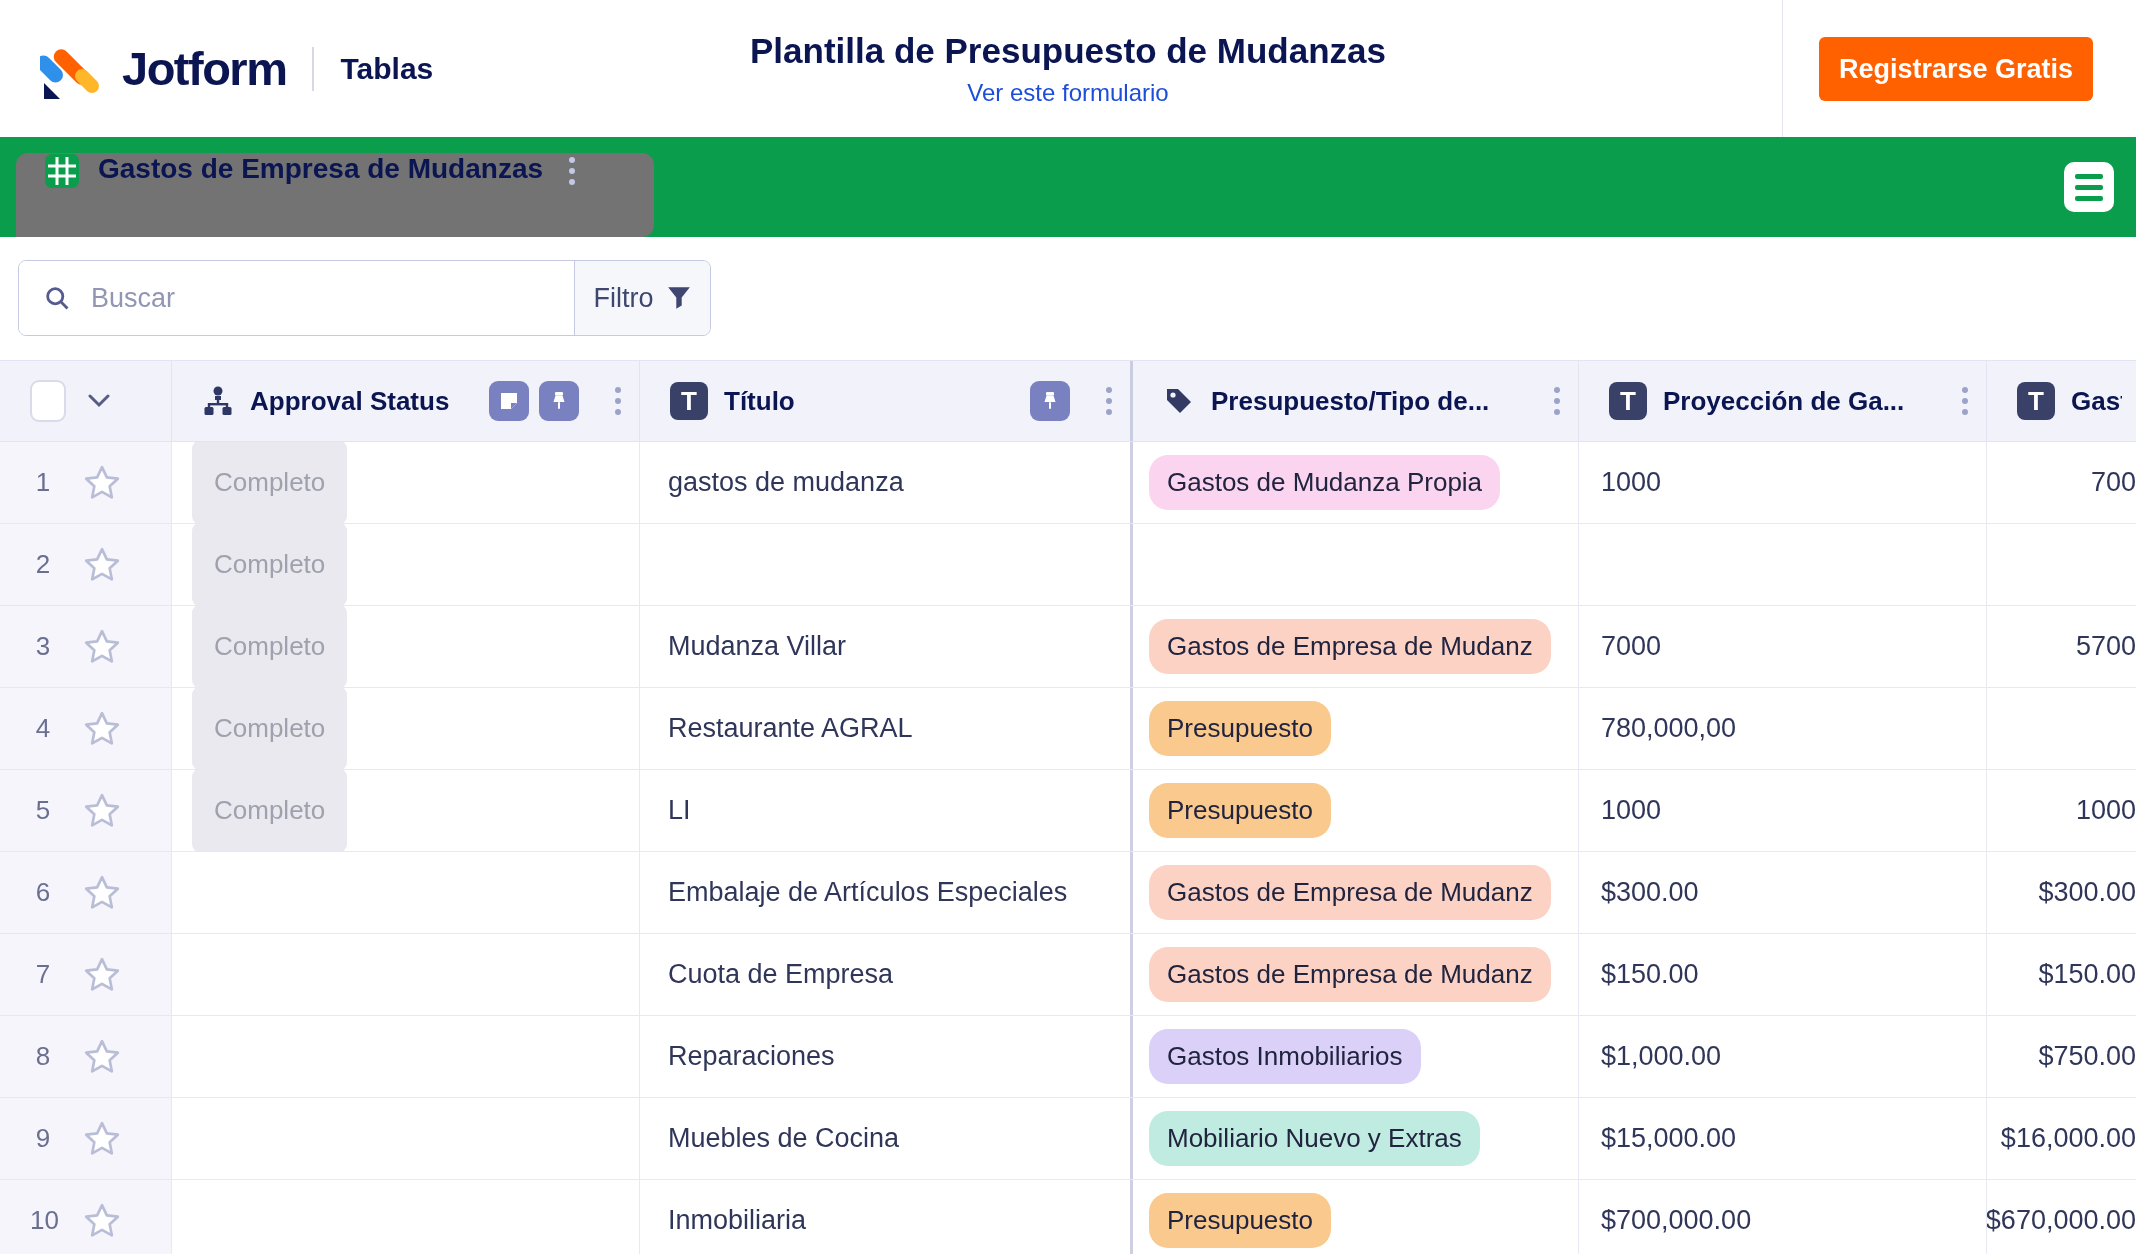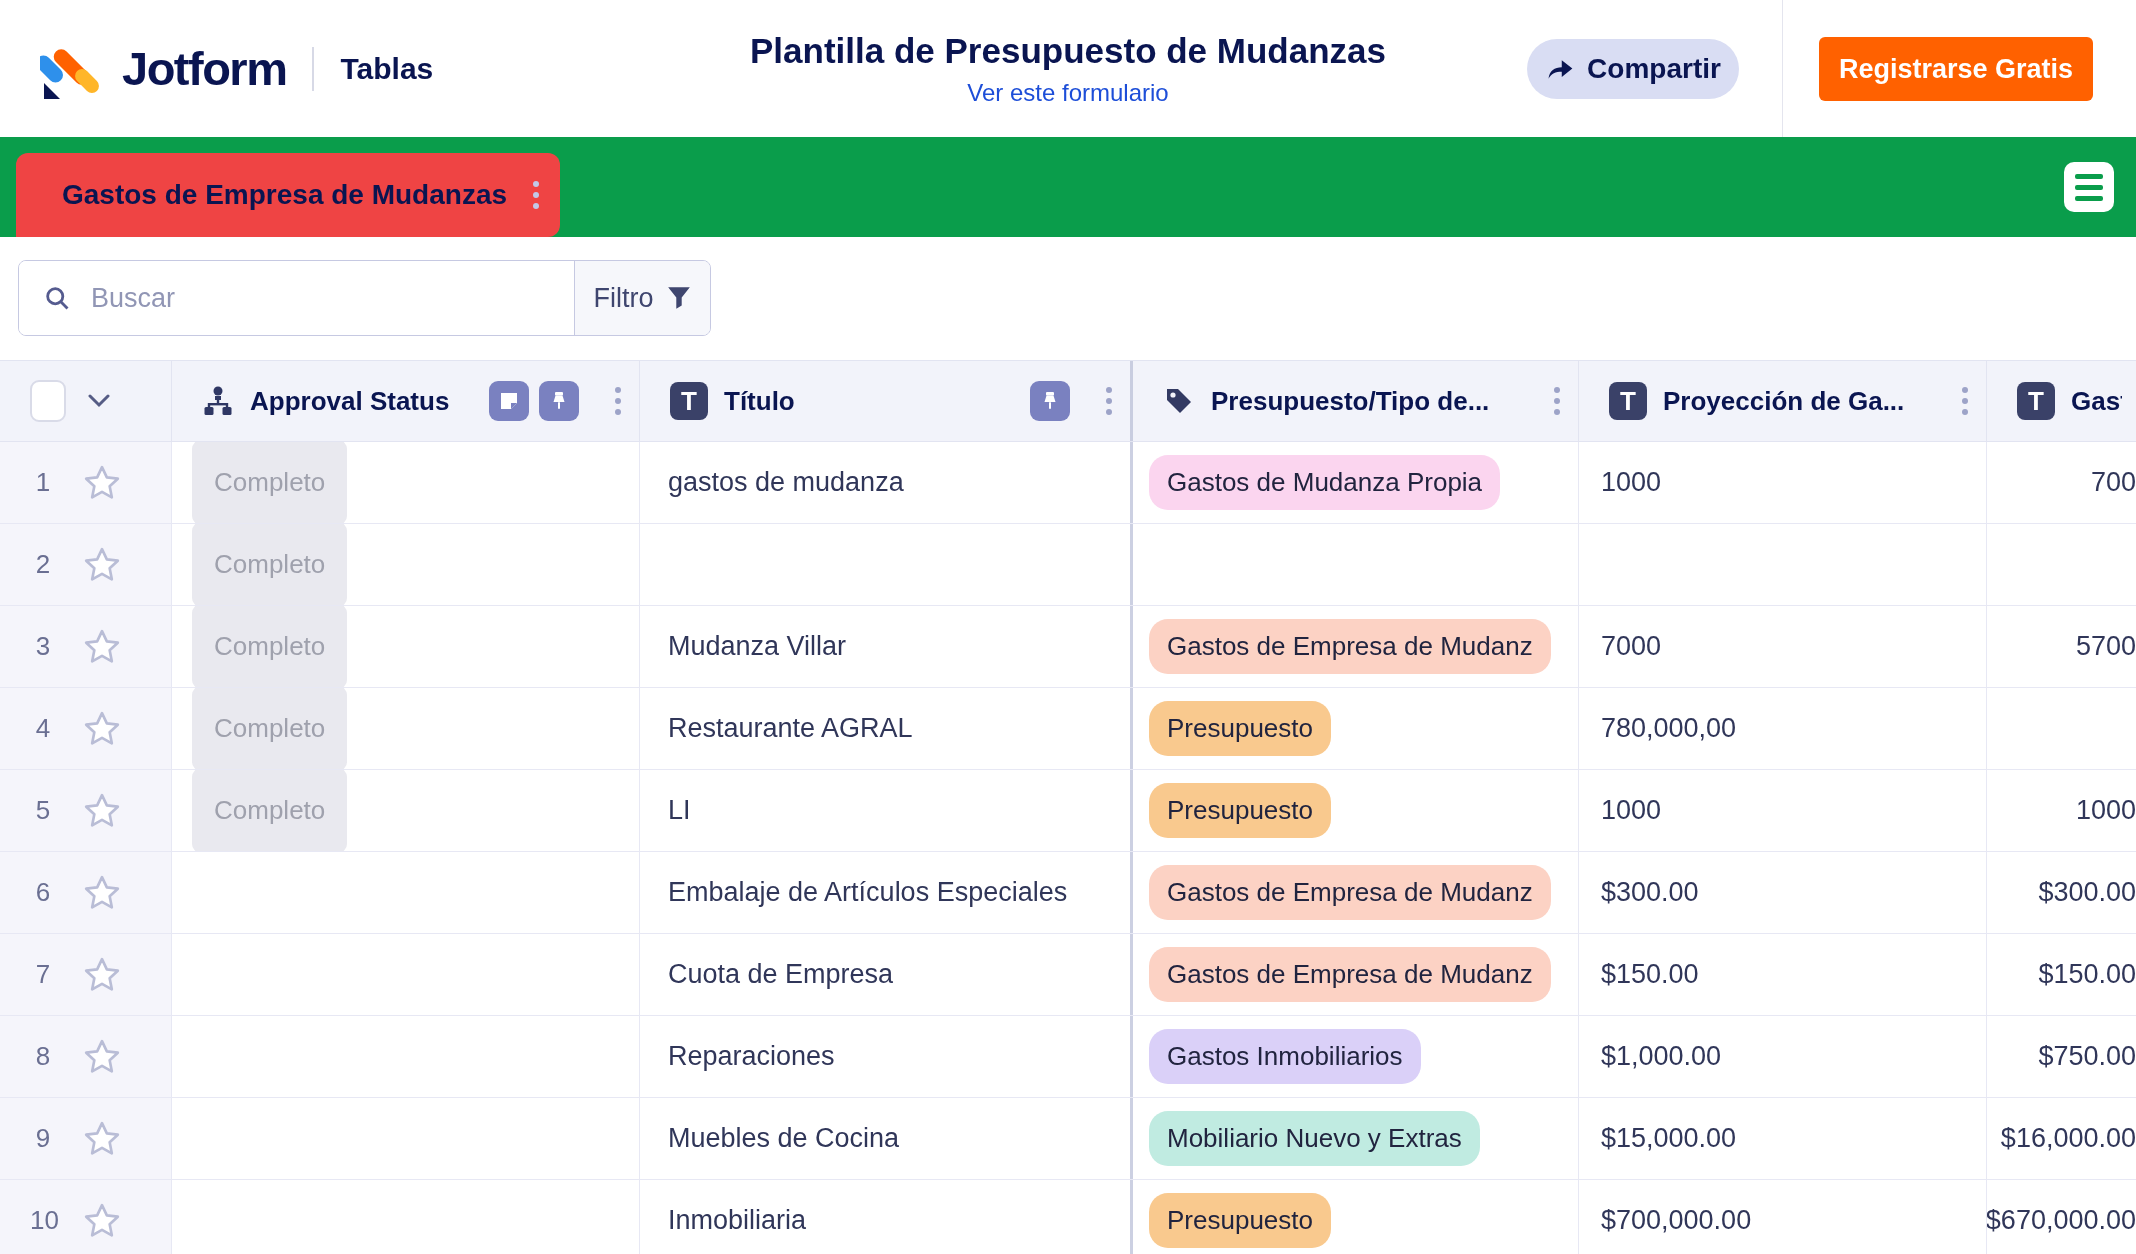--- a/index.html
+++ b/index.html
@@ -18,21 +18,21 @@
   .page-title { font-size:35px; font-weight:700; color:#0a1551; }
   .view-form { display:inline-block; margin-top:8px; font-size:24px; color:#1d4ed8; cursor:pointer; }
   .share-btn { position:absolute; left:1527px; top:39px; width:212px; height:60px; border-radius:30px; background:#d9ddf3; border:none; display:flex; align-items:center; justify-content:center; gap:12px; cursor:pointer; }
   .share-btn span { font-size:28px; font-weight:700; color:#0a1551; }
   .topbar-divider { position:absolute; left:1782px; top:0; width:1px; height:137px; background:#e4e5ee; }
   .signup-btn { position:absolute; left:1819px; top:37px; width:274px; height:64px; border-radius:6px; background:#ff6100; border:none; display:flex; align-items:center; justify-content:center; cursor:pointer; }
   .signup-btn span { font-size:27px; font-weight:700; color:#fff; }
 
   
   .greenbar { position:relative; height:100px; background:#0a9d4b; }
-  .sheet-tab { position:absolute; left:16px; top:16px; height:84px; width:544px; background:#ef4444; border-radius:12px 12px 12px 0; display:flex; align-items:center; padding:0 22px 0 28px; cursor:pointer; }
+  .sheet-tab { position:absolute; left:16px; top:16px; height:84px; width:638px; background:#737373; border-radius:12px 12px 12px 0; display:flex; align-items:flex-start; padding:0 22px 0 28px; cursor:pointer; }
   .sheet-tab-label { font-size:28px; font-weight:700; color:#0a1551; margin-left:18px; white-space:nowrap; }
   .kebab { display:flex; flex-direction:column; gap:5px; margin-left:22px; padding:4px; cursor:pointer; }
   .kebab i { width:6px; height:6px; border-radius:50%; background:#c3c8e8; }
   .kebab.dark i { background:#9da3c8; }
   .menu-btn { position:absolute; right:22px; top:25px; width:50px; height:50px; background:#fff; border:none; border-radius:10px; display:flex; flex-direction:column; align-items:center; justify-content:center; gap:6px; cursor:pointer; }
   .menu-btn i { width:28px; height:5px; border-radius:2px; background:#0a9d4b; }
 
   
   .toolbar { position:relative; height:123px; background:#fff; }
   .search-combo { position:absolute; left:18px; top:23px; height:76px; display:flex; border:1px solid #c6c9e2; border-radius:8px; overflow:hidden; background:#fff; }
@@ -90,26 +90,20 @@
       <span class="brand-name">Jotform</span>
       <span class="brand-divider"></span>
       <span class="brand-product">Tablas</span>
     </div>
 
     <div class="title-wrap">
       <div class="page-title">Plantilla de Presupuesto de Mudanzas</div>
       <a class="view-form">Ver este formulario</a>
     </div>
 
-    <button class="share-btn">
-      <svg width="30" height="24" viewBox="0 0 34 26">
-        <path d="M4 24 C5 15 11 11 19 11 L19 3 L31 12.5 L19 22 L19 16 C12 16 7 18 4 24 Z" fill="#0a1551"></path>
-      </svg>
-      <span>Compartir</span>
-    </button>
     <div class="topbar-divider"></div>
     <button class="signup-btn">
       <span>Registrarse Gratis</span>
     </button>
   </header>
 
   <div class="greenbar">
     <div class="sheet-tab">
       <svg width="36" height="36" viewBox="0 0 36 36">
         <rect x="1" y="1" width="34" height="34" rx="7" fill="#0a9d4b"></rect>

